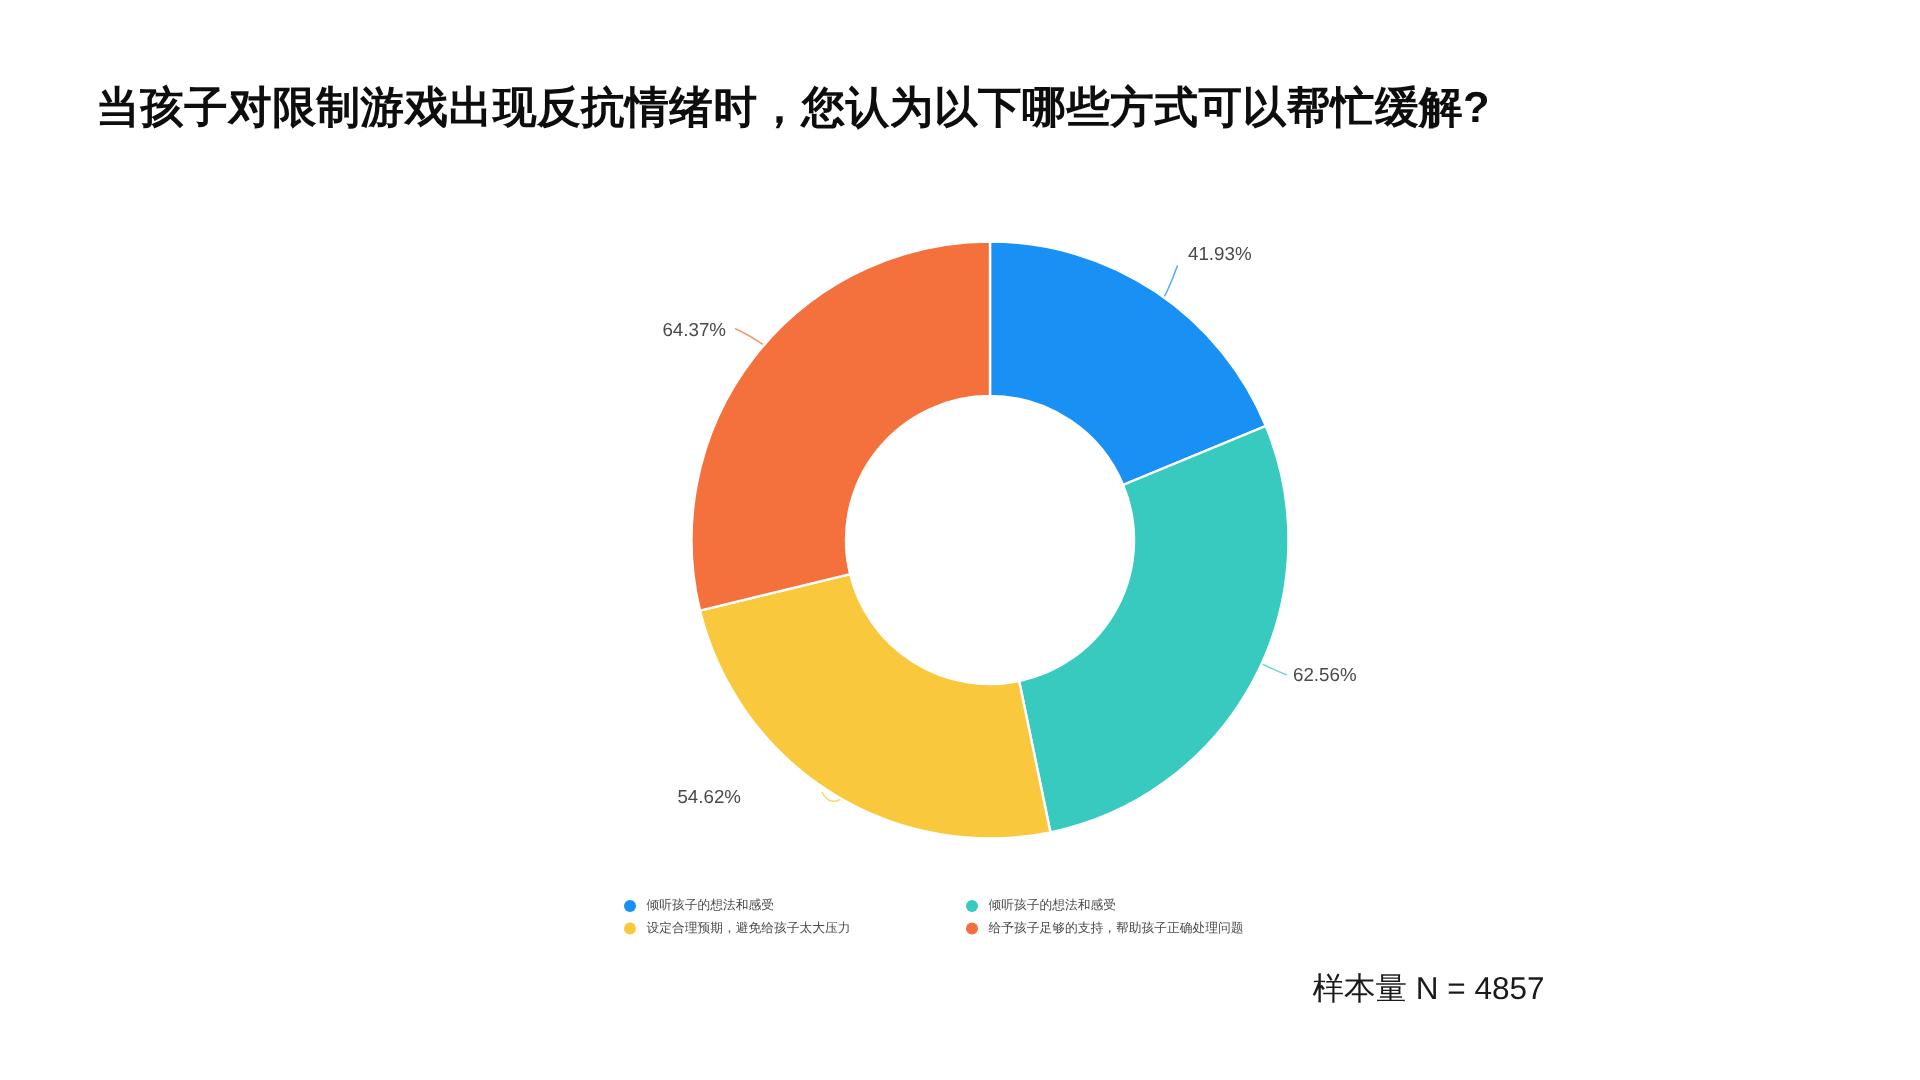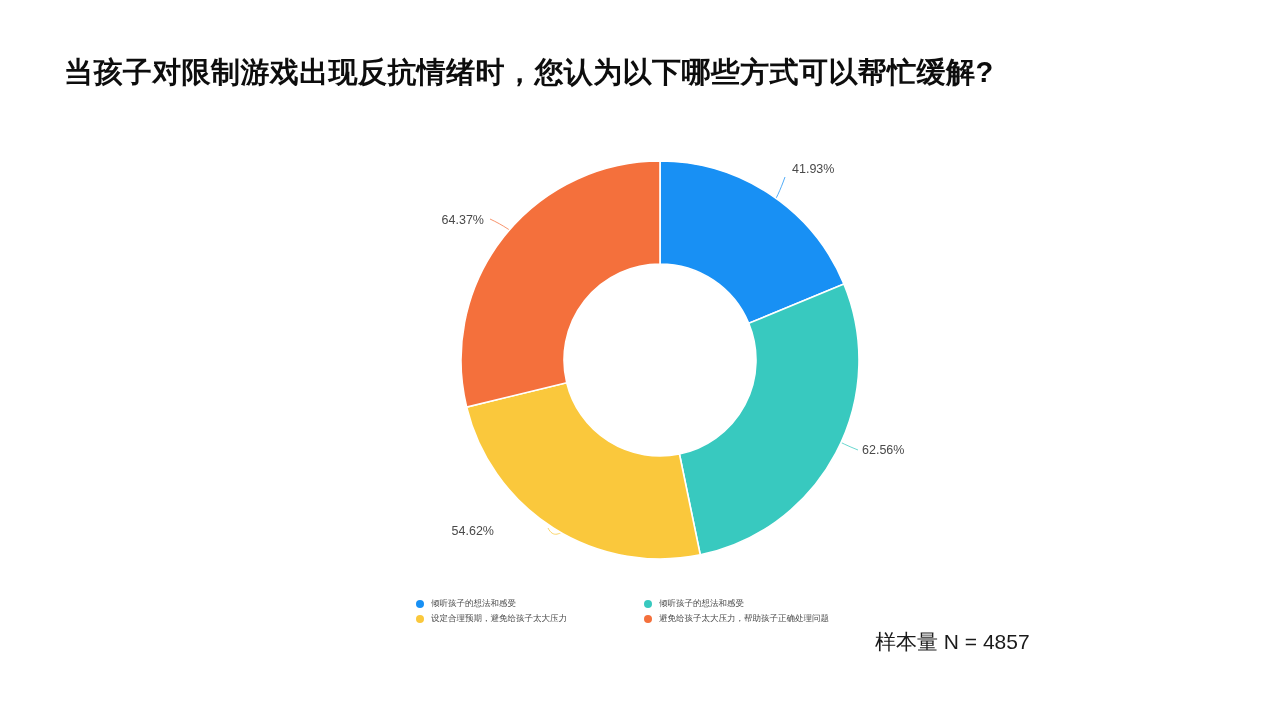--- a/index.html
+++ b/index.html
@@ -104,21 +104,21 @@
     font-size: 8.5px;
     color: #4a4a4a;
     white-space: nowrap;
     font-family: "Liberation Sans", "DejaVu Sans", sans-serif;
   }
 
   
   #sample-size {
     position: absolute;
     left: 875px;
-    top: 628px;
+    top: 645px;
     font-size: 21px;
     color: #1a1a1a;
     white-space: nowrap;
     font-family: "Liberation Sans", "DejaVu Sans", sans-serif;
   }
 </style>
 </head>
 <body>
 
 <div id="slide">
@@ -157,19 +157,19 @@
     <div class="legend-item">
       <span class="legend-marker" style="background:#38c9bf"></span>
       <span class="legend-label">倾听孩子的想法和感受</span>
     </div>
     <div class="legend-item">
       <span class="legend-marker" style="background:#fac83c"></span>
       <span class="legend-label">设定合理预期，避免给孩子太大压力</span>
     </div>
     <div class="legend-item">
       <span class="legend-marker" style="background:#f4703c"></span>
-      <span class="legend-label">避免给孩子太大压力，帮助孩子正确处理问题</span>
+      <span class="legend-label">给予孩子足够的支持，帮助孩子正确处理问题</span>
     </div>
   </div>
 
   <div id="sample-size">样本量 N = 4857</div>
 
 </div>
 
 </body></html>

